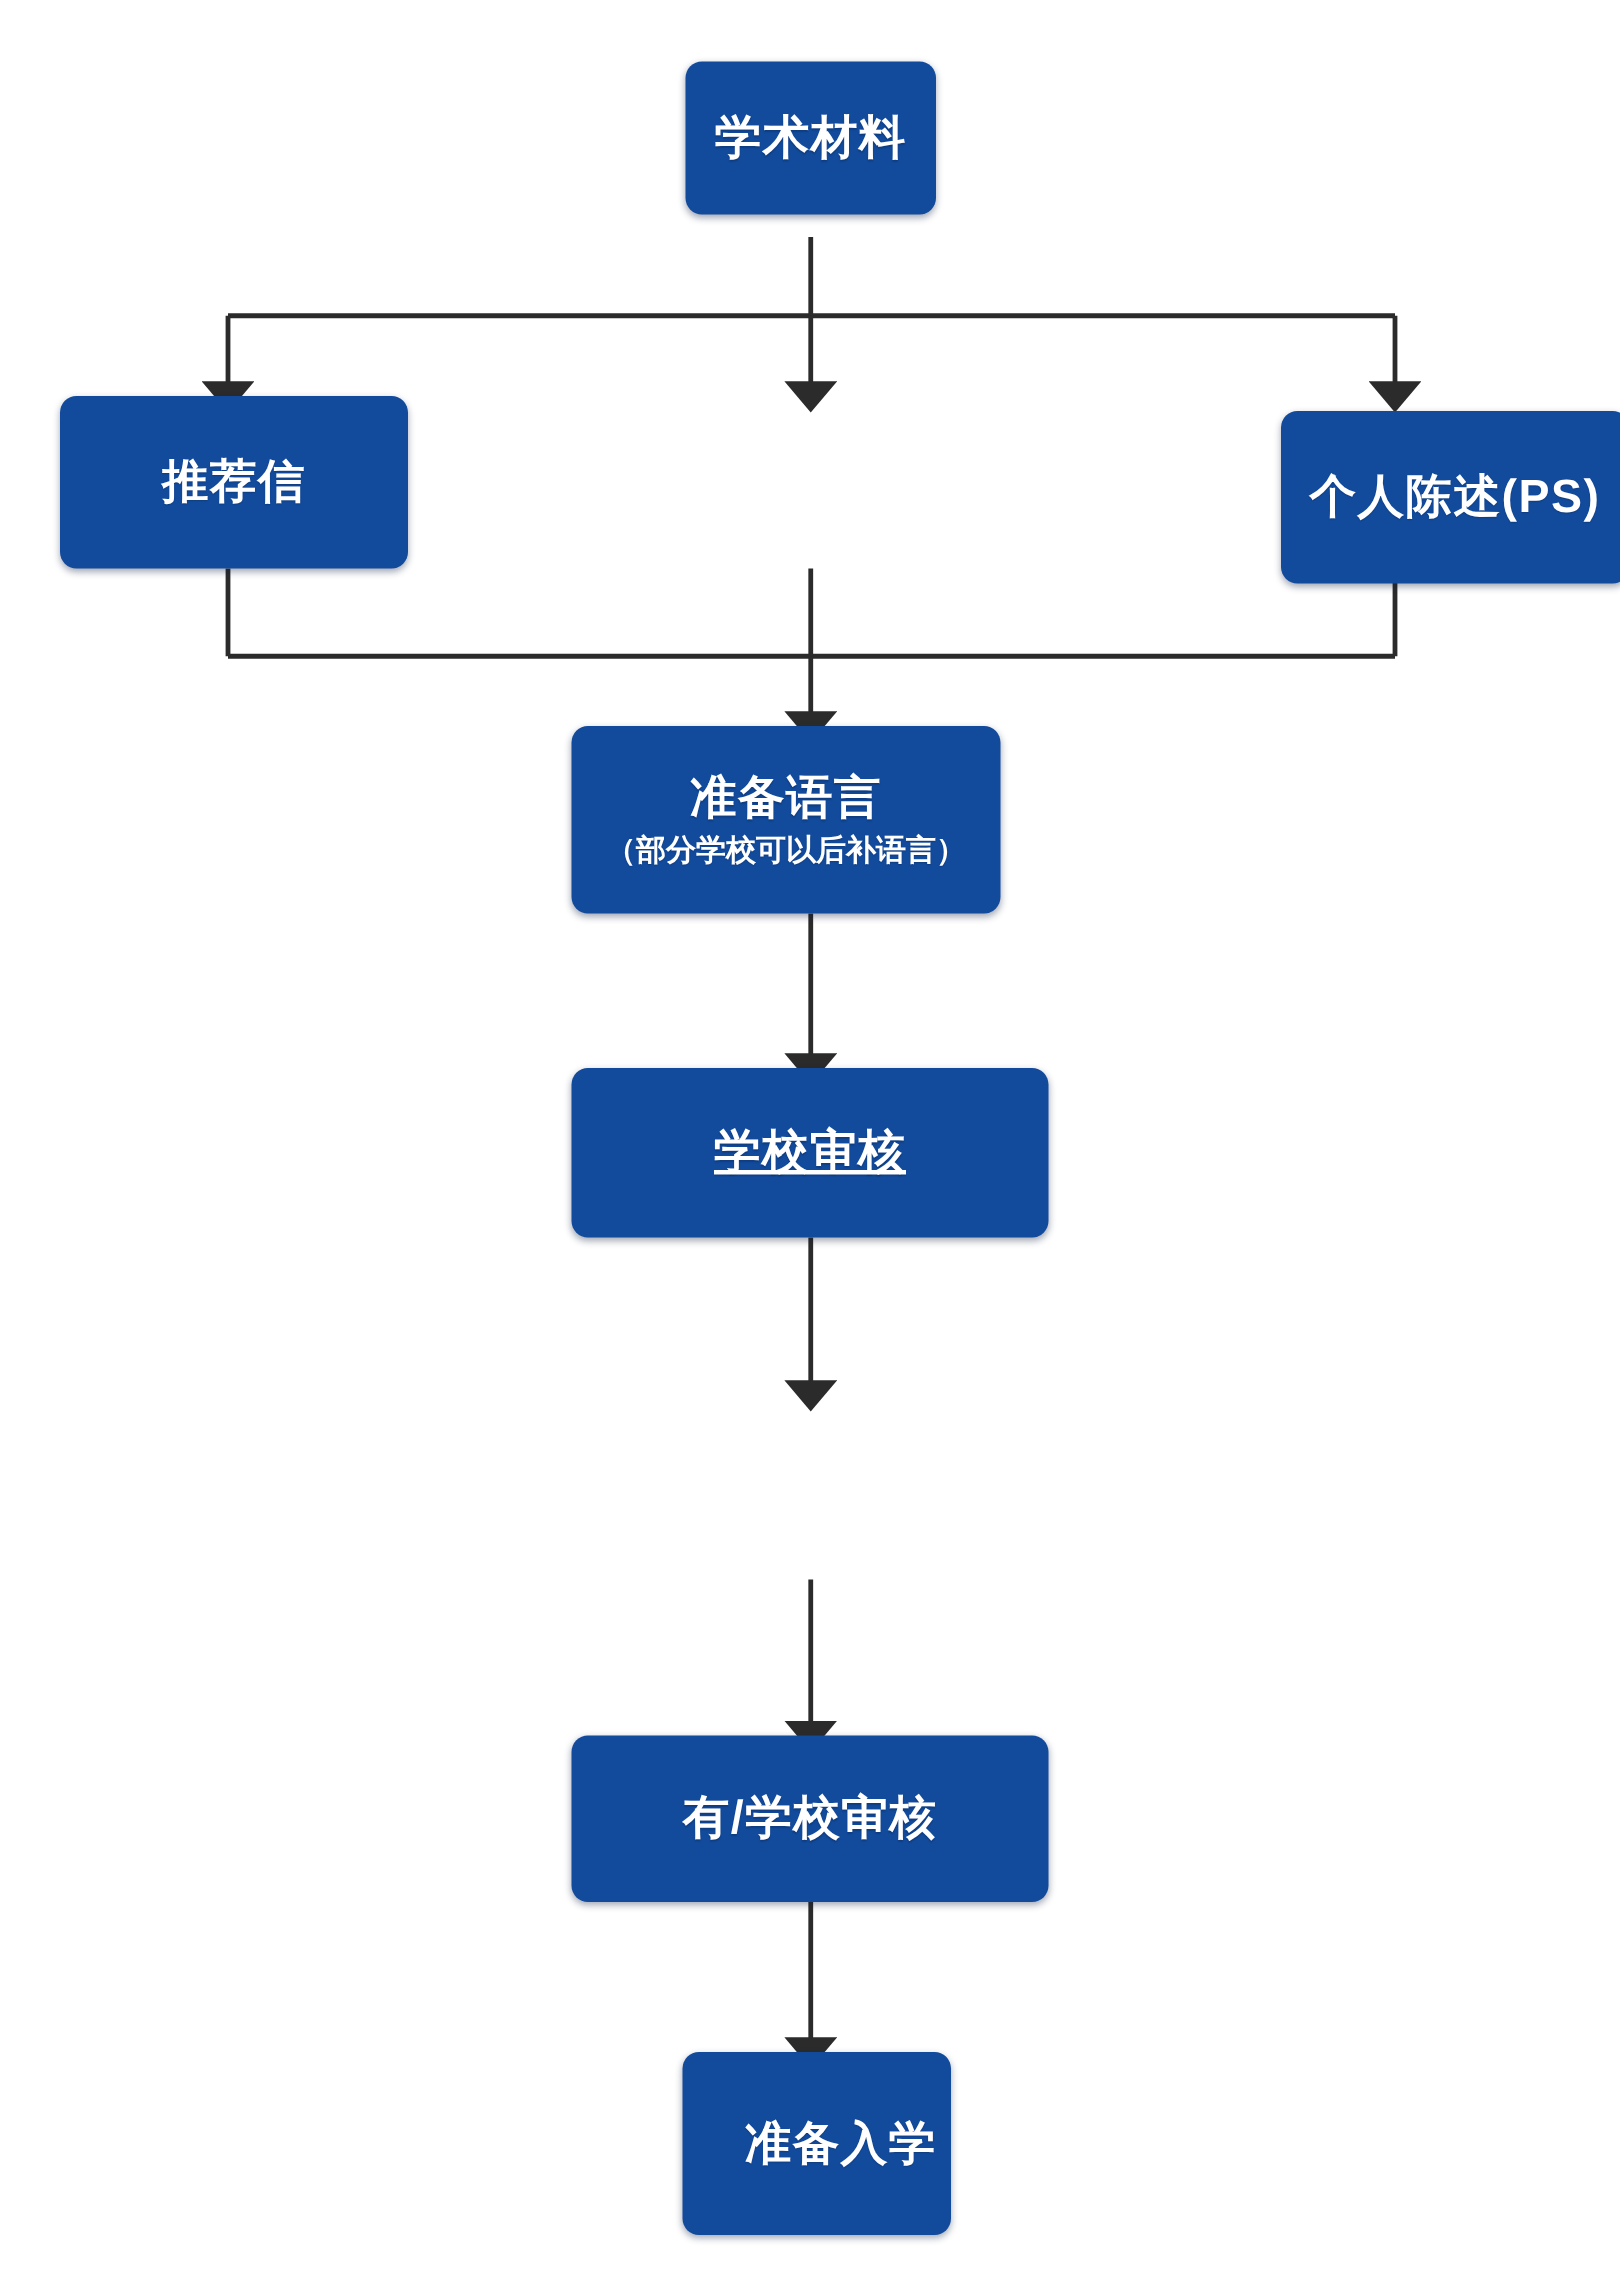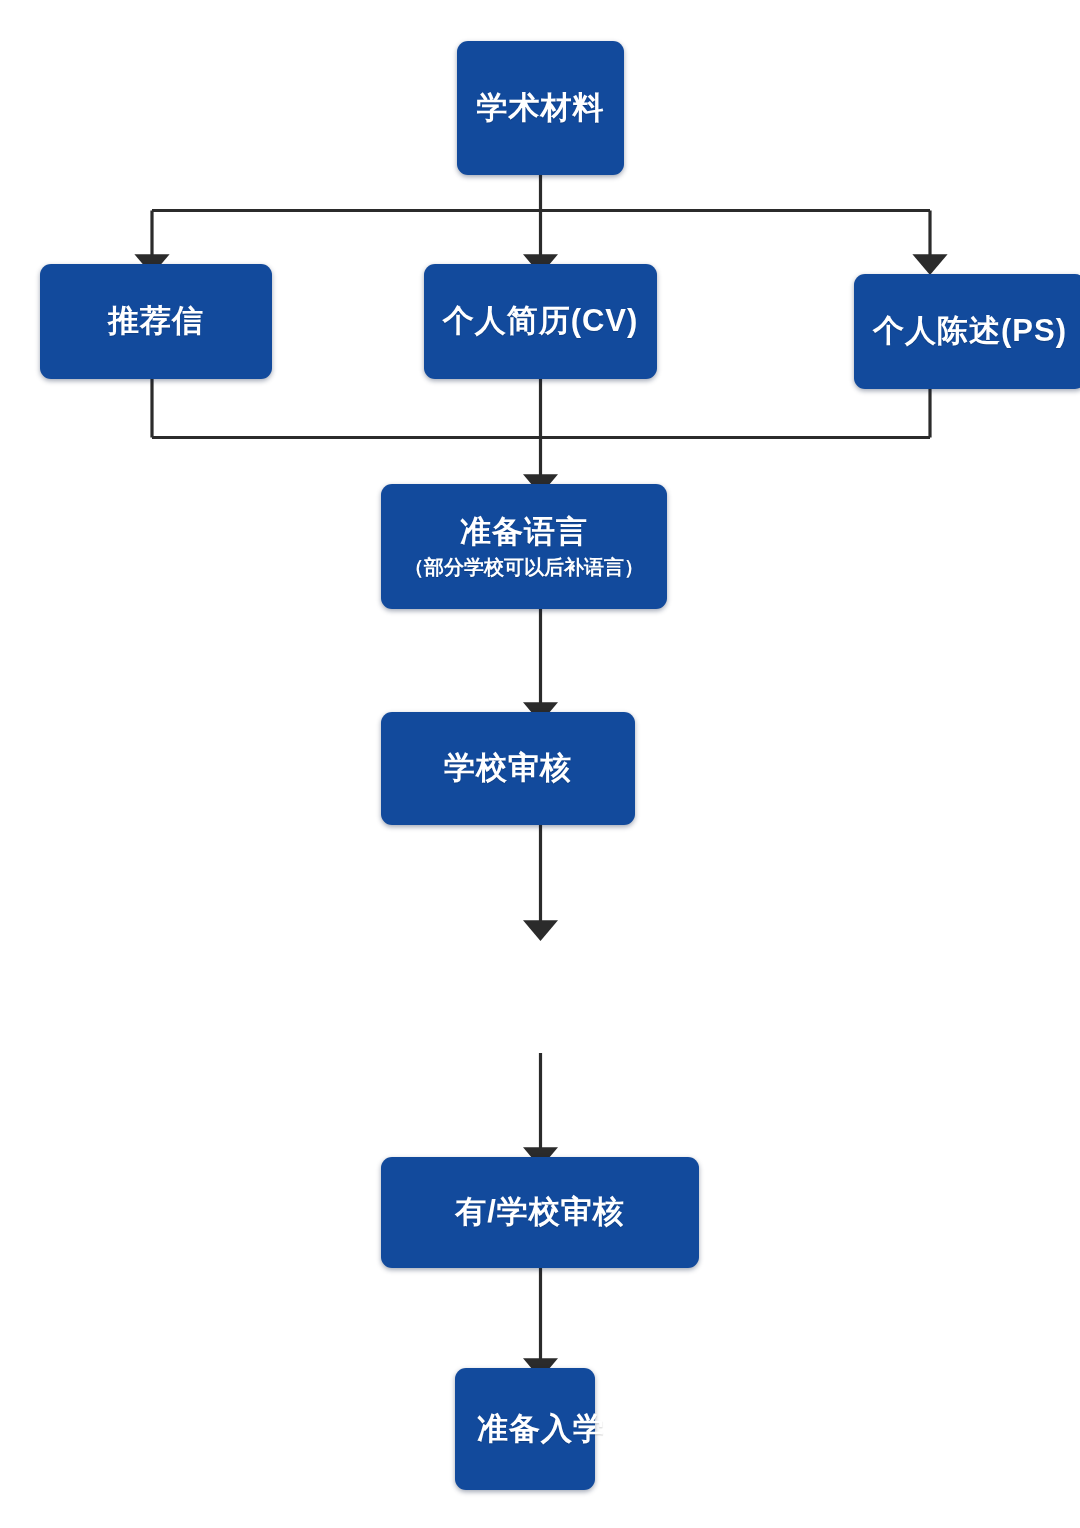--- a/index.html
+++ b/index.html
@@ -52,29 +52,29 @@
     font-weight: bold;
     font-size: 20px;
     line-height: 1.2;
     letter-spacing: 0px;
     margin-top: 4px;
     white-space: nowrap;
     text-shadow: 0 1px 1px rgba(0,0,0,0.18);
   }
 
   
-  #node-academic-materials { left: 457px; top: 41px;  width: 167px; height: 134px; }
+  #node-academic-materials { left: 457px; top: 41px;  width: 167px; height: 102px; }
   #node-recommendation     { left: 40px;  top: 264px; width: 232px; height: 115px; }
   #node-cv                 { left: 424px; top: 264px; width: 233px; height: 115px; }
   #node-ps                 { left: 810px; top: 274px; width: 232px; height: 115px; margin-left: 44px; }
   #node-language           { left: 381px; top: 484px; width: 286px; height: 125px; }
-  #node-school-review      { left: 381px; top: 712px; width: 254px; height: 113px; }
+  #node-school-review      { left: 381px; top: 712px; width: 318px; height: 113px; text-decoration: underline; }
   #node-interview          { left: 381px; top: 930px; width: 318px; height: 123px; }
   #node-offer              { left: 381px; top: 1157px; width: 318px; height: 111px; }
-  #node-enrollment         { left: 455px; top: 1368px; width: 140px; height: 122px; padding-left: 40px; }
+  #node-enrollment         { left: 455px; top: 1368px; width: 179px; height: 122px; padding-left: 40px; }
 </style>
 </head>
 <body>
 
 <div id="canvas">
 
   <svg id="edges" viewBox="0 0 1080 1528" width="1080" height="1528" xmlns="http://www.w3.org/2000/svg">
     <defs>
       <marker id="arrowhead" markerWidth="10" markerHeight="11" refX="1.2" refY="5.5" orient="auto" markerUnits="strokeWidth">
         <path d="M0,0 L0,11 L6.5,5.5 z" fill="#2b2b2b"></path>
@@ -102,23 +102,20 @@
   </svg>
 
   <div class="node" id="node-academic-materials">
     <span class="title">学术材料</span>
   </div>
 
   <div class="node" id="node-recommendation">
     <span class="title">推荐信</span>
   </div>
 
-  <div class="node" id="node-cv">
-    <span class="title">个人简历(CV)</span>
-  </div>
 
   <div class="node" id="node-ps">
     <span class="title">个人陈述(PS)</span>
   </div>
 
   <div class="node" id="node-language">
     <span class="title">准备语言</span>
     <span class="subtitle">（部分学校可以后补语言）</span>
   </div>
 

